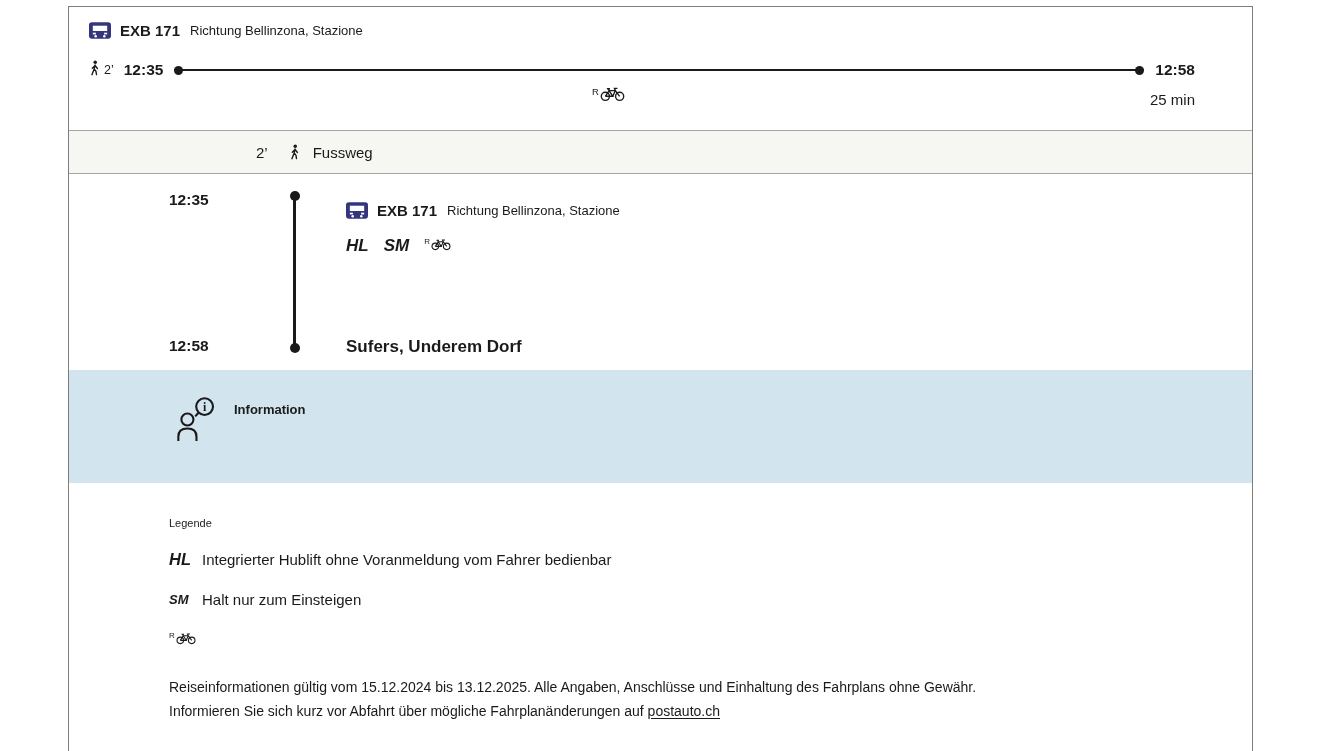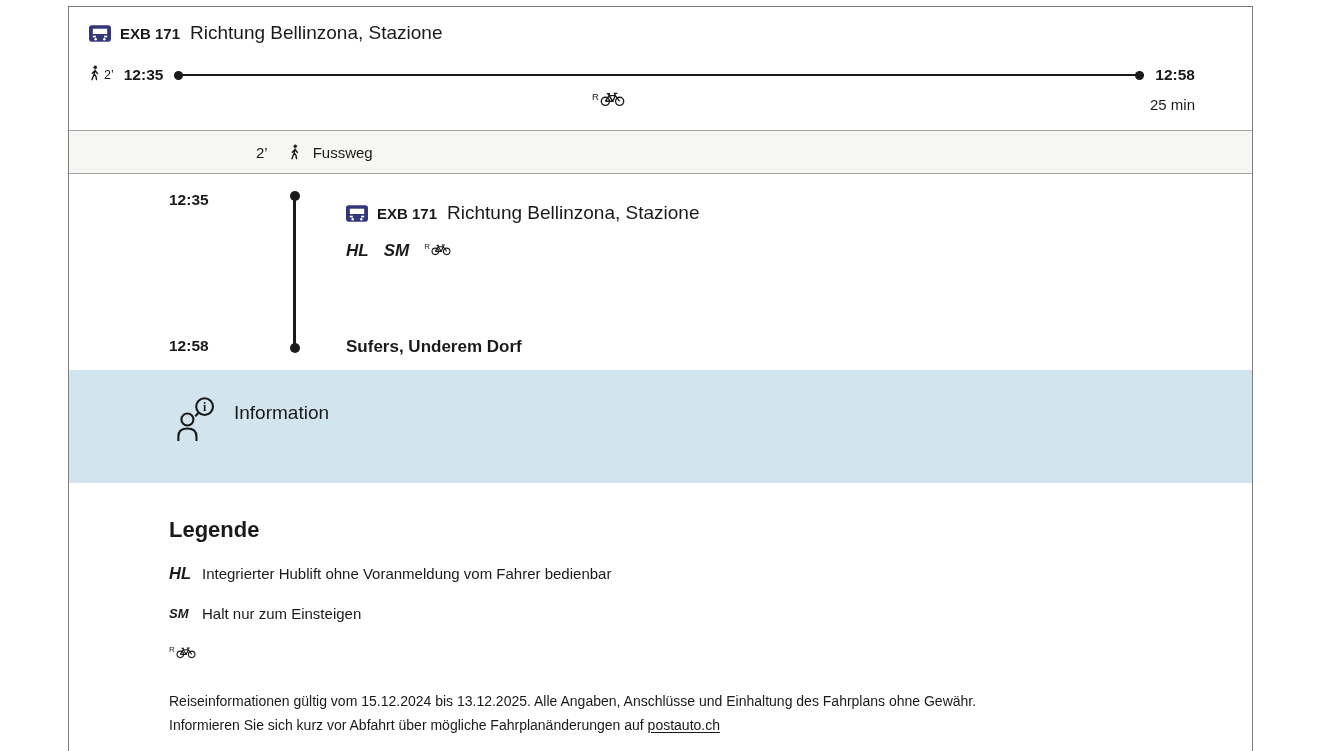--- a/index.html
+++ b/index.html
@@ -10,21 +10,21 @@
   body{margin:0;background:#fff;font-family:"Liberation Sans","DejaVu Sans",sans-serif;color:var(--text);}
   .page{position:relative;width:1332px;height:751px;overflow:hidden;background:#fff;}
   .panel{position:absolute;left:68px;top:6px;width:1185px;height:745px;border:1px solid var(--border);border-bottom:none;background:#fff;}
 
   
   .header-section{height:123px;padding:15px 57px 0 20px;}
   .line-head{display:flex;align-items:center;}
   .bus-badge{display:inline-flex;flex:0 0 auto;}
   .bus-bg{fill:var(--bus-badge);}
   .line-name{font-weight:700;font-size:15px;margin-left:9px;white-space:nowrap;}
-  .line-dir{font-size:19px;margin-left:10px;white-space:nowrap;}
+  .line-dir{font-size:13px;margin-left:10px;white-space:nowrap;}
   .tl-row{display:flex;align-items:center;margin-top:21px;}
   .tl-walk-dur{font-size:12.5px;margin:0 10px 0 4px;}
   .tl-time{font-weight:700;font-size:15.5px;white-space:nowrap;}
   .tl-line{flex:1 1 auto;height:2px;background:#1a1a1a;margin:0 11px;position:relative;}
   .tl-dot{position:absolute;top:50%;width:9px;height:9px;margin-top:-4.5px;border-radius:50%;background:#1a1a1a;}
   .tl-dot-left{left:0;} .tl-dot-right{right:0;}
   .tl-sub{position:relative;height:40px;}
   .tl-velo{position:absolute;left:503px;top:6px;}
   .tl-duration{position:absolute;right:0;top:11px;font-size:15px;}
 
@@ -50,27 +50,27 @@
   .j-stop{font-weight:700;font-size:15.5px;}
   .j-line-row{display:flex;align-items:center;margin-top:15px;}
   .j-attrs{display:flex;align-items:center;margin-top:17px;}
   .attr-code{font-weight:700;font-style:italic;font-size:17px;margin-right:15px;}
   .j-stop-arr{position:absolute;left:277px;top:163px;font-weight:700;font-size:17px;}
 
   
   .info-section{background:var(--info-bg);height:113px;position:relative;}
   .info-icon{position:absolute;left:106px;top:26px;}
   .info-body{padding:32px 60px 0 165px;}
-  .info-title{font-weight:400;font-size:19px;}
+  .info-title{font-weight:700;font-size:13px;}
   .info-text{margin-top:8px;font-size:15px;}
   .link{color:inherit;text-decoration:underline;text-underline-offset:2px;cursor:pointer;}
 
   
   .legend-section{padding:34px 60px 0 100px;background:#fff;}
-  .legend-title{font-size:22px;font-weight:bold;}
+  .legend-title{font-size:11px;}
   .legend-row{display:flex;align-items:center;margin-top:21px;font-size:15px;min-height:19px;}
   .legend-code{flex:0 0 33px;font-weight:700;font-style:italic;}
   .legend-code.hl{font-size:16.5px;}
   .legend-code.sm{font-size:13px;}
   .legend-velo{flex:0 0 33px;}
   .legend-note{margin-top:26px;font-size:14px;line-height:24px;}
 </style>
 </head>
 <body>
 

